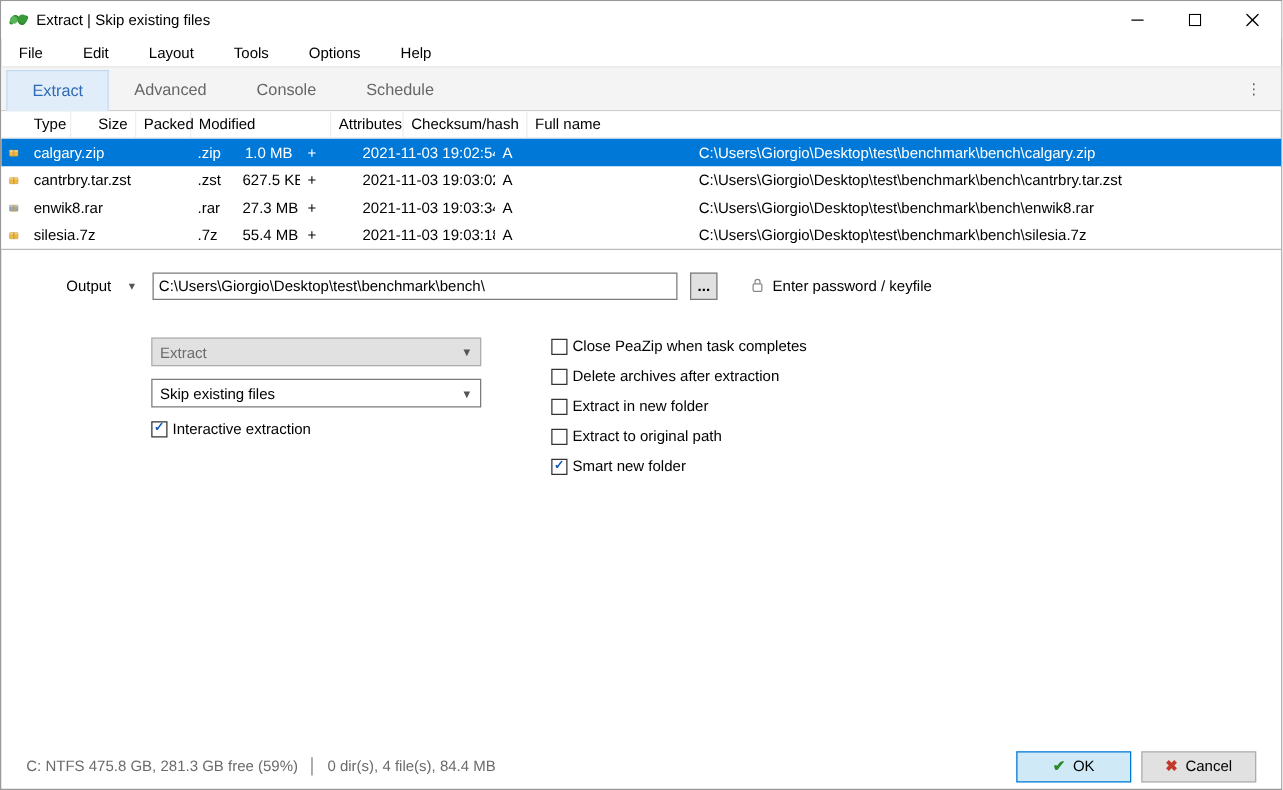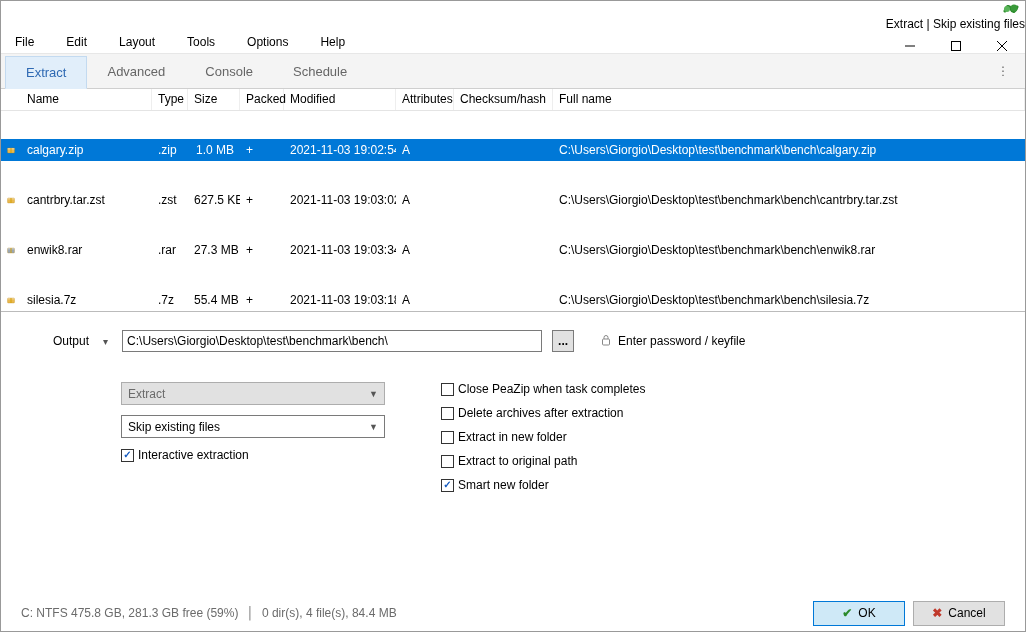--- a/index.html
+++ b/index.html
@@ -1,48 +1,48 @@
 <!DOCTYPE html>
 <html><head>
 <meta charset="utf-8">
 <style>
   * { box-sizing: border-box; }
   html, body { margin:0; padding:0; font-family: "Segoe UI", Tahoma, sans-serif; font-size: 12px; color:#000; background:#fff; }
   .window { width:1026px; height:632px; border:1px solid #999; display:flex; flex-direction:column; position:relative; background:#fff;}
   
-  .titlebar { display:flex; align-items:flex-end; height:30px; padding-left:6px; background:#fff;flex-direction:column; }
+  .titlebar { display:flex; align-items:center; height:30px; padding-left:6px; background:#fff; }
   .titlebar .app-icon { width:16px; height:16px; margin-right:6px; }
   .titlebar .title { flex:1; font-size:12px; color:#000;}
   .win-controls { display:flex; height:100%; }
   .win-btn { width:46px; height:30px; display:flex; align-items:center; justify-content:center; }
   .win-btn svg { stroke:#000; }
   
   .menubar { display:flex; height:22px; align-items:center; padding-left:6px; gap:16px; border-bottom:0; }
   .menubar .menu-item { padding:2px 8px; cursor:default; }
   
   .tabstrip { display:flex; align-items:center; height:36px; background:#f4f4f4; border-top:1px solid #e7e7e7; border-bottom:1px solid #cfcfcf; padding-left:4px; }
   .tab { padding:8px 20px; color:#666; cursor:default; font-size:13px; }
   .tab.active { background:#e1eefa; color:#2e69b3; border:1px solid #c3daf0; border-bottom:1px solid #e1eefa; position:relative; top:1px; }
   .tab-more { margin-left:auto; margin-right:6px; padding:6px 10px; color:#666; cursor:default; }
   
   .table-area { flex:0 0 auto; overflow:hidden; }
   .thead { display:flex; height:22px; background:#fff; border-bottom:1px solid #e4e4e4; user-select:none; }
   .th { padding:3px 6px; font-size:12px; color:#000; border-right:1px solid #eee; white-space:nowrap; }
   .col-icon { width:20px; border-right:0; }
   .col-name { width:131px; }
   .col-type { width:36px; }
-  .col-size { width:52px; text-align:left; }
+  .col-size { width:52px; text-align:right; }
   .col-packed { width:44px; }
   .col-mod { width:112px; }
   .col-attr { width:58px; }
   .col-hash { width:99px; }
   .col-full { flex:1; }
   
   .rows { background:#fff; }
-  .row { display:flex; height:22px; align-items:center; font-size:12px;margin-top:28px; }
+  .row { display:flex; height:22px; align-items:center; font-size:12px; }
   .row > div { padding:2px 6px; white-space:nowrap; overflow:hidden; }
   .row.selected { background:#0078d7; color:#fff; }
   .ricon { width:20px; display:flex; align-items:center; justify-content:center; }
   
   .lower { flex:1; border-top:1px solid #bbb; margin-top:auto; padding-top:18px; display:flex; flex-direction:column; }
   .out-row { display:flex; align-items:center; gap:10px; padding-left:52px; padding-right:20px; }
   .out-label { font-size:12px; }
   .chev { font-size:10px; color:#555; padding:0 4px; cursor:default; }
   .out-input { width:420px; height:22px; border:1px solid #7a7a7a; padding:2px 4px; font-family:inherit; font-size:12px; }
   .browse-btn { width:22px; height:22px; border:1px solid #7a7a7a; background:#e1e1e1; display:flex; align-items:center; justify-content:center; font-weight:bold; cursor:default;}
@@ -112,21 +112,20 @@
     <div class="tab active">Extract</div>
     <div class="tab">Advanced</div>
     <div class="tab">Console</div>
     <div class="tab">Schedule</div>
     <div class="tab-more">⋮</div>
   </div>
 
   <div class="table-area">
     <div class="thead">
       <div class="th col-icon"></div>
-      <div class="th col-name">Name</div>
       <div class="th col-type">Type</div>
       <div class="th col-size">Size</div>
       <div class="th col-packed">Packed</div>
       <div class="th col-mod">Modified</div>
       <div class="th col-attr">Attributes</div>
       <div class="th col-hash">Checksum/hash</div>
       <div class="th col-full">Full name</div>
     </div>
     <div class="rows" id="rows">
         <div class="row selected">

